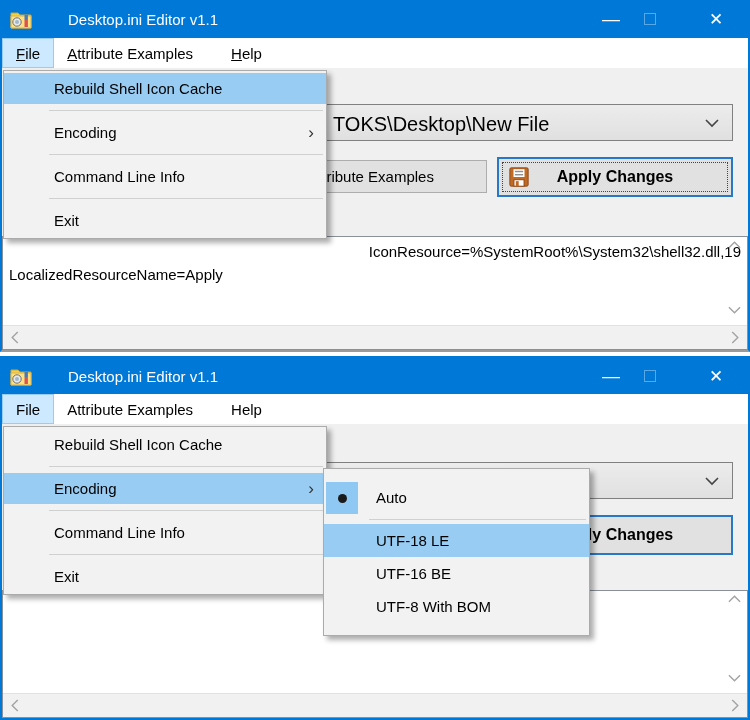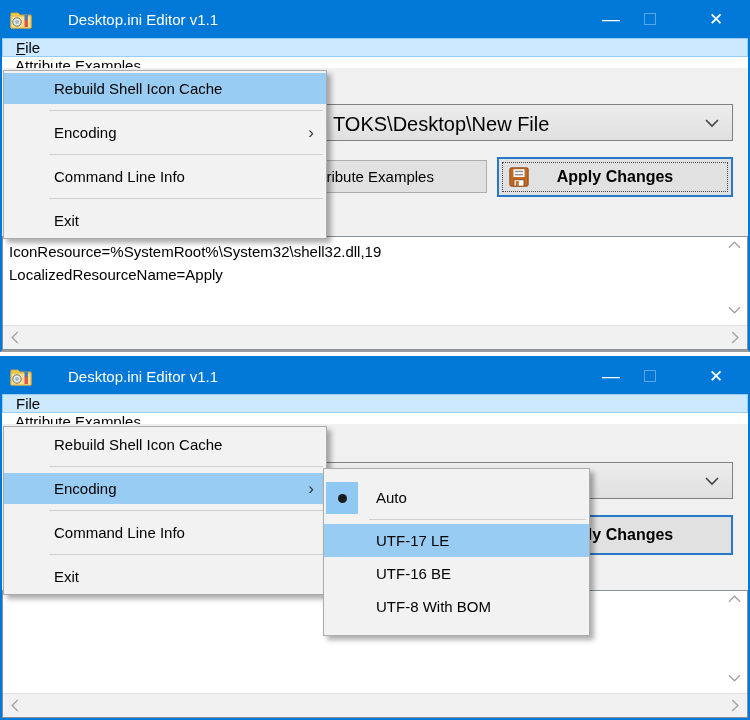--- a/index.html
+++ b/index.html
@@ -13,21 +13,21 @@
   .titlebar { position:relative; height:38px; background:#0078d7; display:flex; align-items:center;gap:26px; }
   #win2 .titlebar { height:36px; }
   .app-icon { margin-left:8px; flex:0 0 auto; }
   .title-text { color:#ffffff; font-size:15px; margin-left:10px; white-space:nowrap; }
   .cap-btn { position:absolute; top:0; bottom:0; width:44px; display:flex; align-items:center; justify-content:center; color:#ffffff; font-size:15px; }
   .btn-min { left:587px; font-size:18px; }
   .btn-max { left:626px; }
   .btn-max .sq { width:12px; height:12px; border:1px solid rgba(255,255,255,0.35); }
   .btn-close { left:692px; font-size:17px; }
 
-  .menubar { height:30px; background:#ffffff; display:flex; align-items:stretch; font-size:15px; color:#000;flex-direction:column; }
+  .menubar { height:30px; background:#ffffff; display:flex; align-items:stretch; font-size:15px; color:#000; }
   .mb-item { display:flex; align-items:center; padding:0 13px; }
   .mb-item.sel { background:#cce9ff; border:1px solid #98ccf2; }
   .mb-help { margin-left:12px; }
   .u { text-decoration:underline; }
 
   .content { position:absolute; left:0; right:0; bottom:0; background:#f0f0f0; }
   #win1 .content { top:68px; }
   #win2 .content { top:66px; }
 
   .combobox { position:absolute; left:12px; width:719px; height:37px;
@@ -45,21 +45,21 @@
   #win1 .apply-btn { top:89px; }
   #win2 .apply-btn { top:91px; }
   .focus-rect { position:absolute; inset:3px; border:1px dotted #444; pointer-events:none; }
   .floppy { position:absolute; left:9px; top:7px; }
 
   .editor { position:absolute; left:0; right:0; bottom:0; background:#ffffff;
     border:1px solid #8a9099; }
   #win1 .editor { top:168px; }
   #win2 .editor { top:166px; }
   .ed-line { padding:0 6px; font-size:15px; line-height:23px; color:#000; white-space:pre; }
-  .ed-line:first-child { padding-top:3px; }
+  .ed-line:first-child { padding-top:3px;text-align:right; }
   .vscroll-arrow { position:absolute; right:5px; width:14px; height:14px; }
   .va-up { top:3px; }
   .va-dn { bottom:29px; }
   .hscroll { position:absolute; left:0; right:0; bottom:0; height:24px; background:#f1f1f1; border-top:1px solid #e2e2e2; }
   .hs-left { position:absolute; left:7px; top:5px; }
   .hs-right { position:absolute; right:7px; top:5px; }
 
   .menu { position:absolute; left:1px; width:324px; background:#f2f2f2; border:1px solid #ababab;
     box-shadow:4px 4px 5px rgba(0,0,0,0.32); padding:2px 0; z-index:20; }
   #win1 .menu { top:2px; }
@@ -285,19 +285,19 @@
     </div>
 
     <div class="submenu">
       <div class="sm-item first">
         <span class="radio-box">
             <span class="radio-dot"></span>
           </span>
         <span>Auto</span>
       </div>
       <div class="sm-sep"></div>
-      <div class="sm-item hl">UTF-17 LE</div>
+      <div class="sm-item hl">UTF-18 LE</div>
       <div class="sm-item">UTF-16 BE</div>
       <div class="sm-item">UTF-8 With BOM</div>
     </div>
 
   </div>
 </div>
 
 </body></html>

